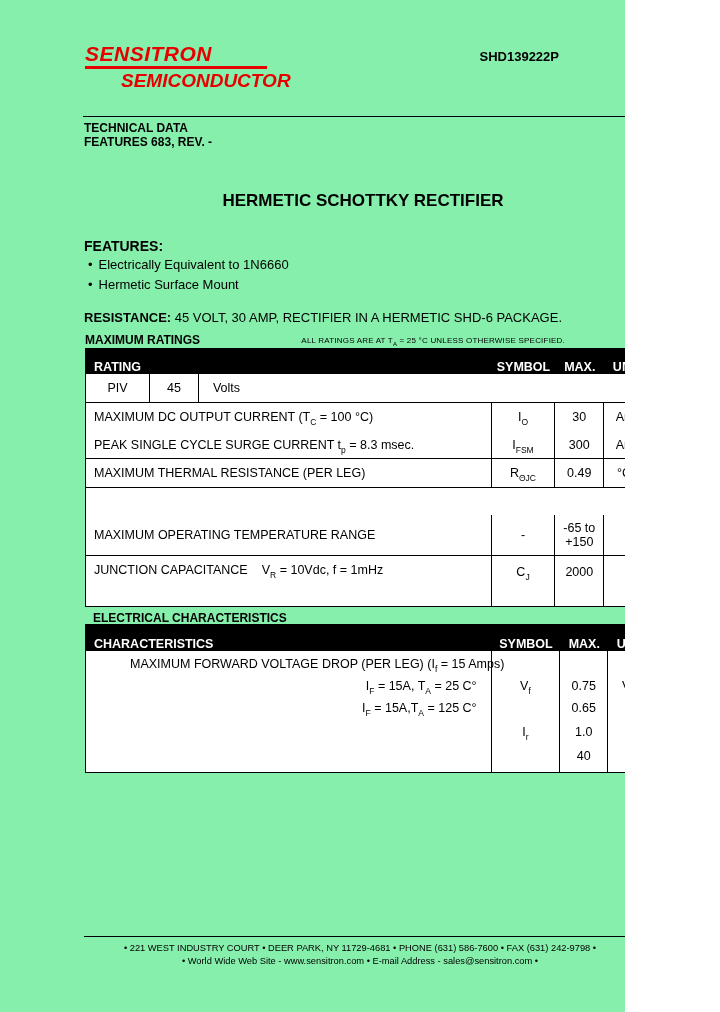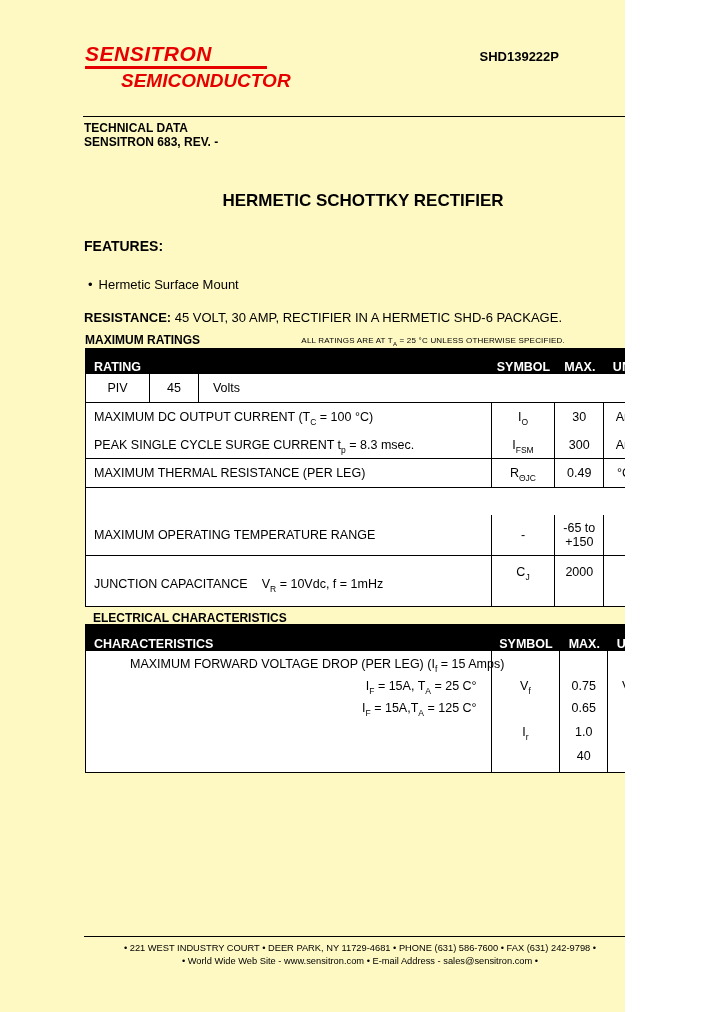--- a/index.html
+++ b/index.html
@@ -1,18 +1,18 @@
 <!DOCTYPE html>
 <html><head>
 <meta charset="utf-8">
 <style>
   * { margin:0; padding:0; box-sizing:border-box; }
   html,body { background:#ffffff; }
   .page {
-    position:relative; width:625px; height:1012px; background:#fef9c3;
+    position:relative; width:625px; height:1012px; background:#86efac;
     font-family:"Liberation Sans", sans-serif; color:#000; overflow:hidden;
   }
   
   .logo1 { position:absolute; left:85px; top:42px; color:#e60000;
            font-weight:bold; font-style:italic; font-size:21px; letter-spacing:0.5px; }
   .logo-underline { position:absolute; left:85px; top:66px; width:182px; height:3px; background:#e60000; }
   .logo2 { position:absolute; left:121px; top:70px; color:#e60000;
            font-weight:bold; font-style:italic; font-size:19px; letter-spacing:0px; }
   .partnum { position:absolute; right:66px; top:49px; font-weight:bold; font-size:13px; }
   .rule-top { position:absolute; left:83px; top:116px; width:554px; height:1px; background:#000; }
@@ -53,21 +53,21 @@
   .t2 .c4 { width:55px; }
   .rA { height:29px; } .rA .c { display:flex; flex-direction:column; justify-content:center; }
   .rB { height:56px; } .rB .line { height:28px; display:flex; align-items:center; }
   .rB .c2 .line, .rB .c3 .line, .rB .c4 .line { justify-content:center; }
   .rB .c1 .line { padding-left:0; }
   .rC { height:29px; } .rC .c { display:flex; flex-direction:column; justify-content:center; }
   .rD { height:41px;margin-top:27px; } .rD .c { display:flex; flex-direction:column; justify-content:center; }
   .rD .c3 { line-height:14px; }
   .rE { height:50px; }
   .rE .line { height:23px; display:flex; align-items:center; }
-  .rE .line1 { margin-top:16px;text-align:center; }
+  .rE .line1 { margin-top:2px;text-align:center; }
   .rE .cond2 { margin-left:140px; }
   .rE .c2, .rE .c3, .rE .c4 { padding-top:9px; }
   .gapL { margin-left:14px; }
   sub { font-size:8.5px; line-height:0; }
   
   .t2body { position:relative; display:flex; height:121px; font-size:12.5px; }
   .t2body .c { position:relative; height:100%; }
   .pl { position:absolute; height:16px; line-height:16px; white-space:nowrap; }
   .ctr { left:0; width:100%; text-align:center; }
   
@@ -79,25 +79,28 @@
 <body>
 
 <div class="page">
 
   <div class="logo1">SENSITRON</div>
   <div class="logo-underline"></div>
   <div class="logo2">SEMICONDUCTOR</div>
   <div class="partnum">SHD139222P</div>
   <div class="rule-top"></div>
   <div class="techdata">TECHNICAL DATA</div>
-  <div class="dsrev">SENSITRON 683, REV. -</div>
+  <div class="dsrev">FEATURES 683, REV. -</div>
 
   <div class="title">HERMETIC SCHOTTKY RECTIFIER</div>
 
   <div class="feat-h">FEATURES:</div>
+  <div class="feat-i1">
+    <span>•</span><span class="txt">Electrically Equivalent to 1N6660</span>
+  </div>
   <div class="feat-i2">
     <span>•</span><span class="txt">Hermetic Surface Mount</span>
   </div>
 
   <div class="descr">
     <b>RESISTANCE:</b><span> 45 VOLT, 30 AMP, RECTIFIER IN A HERMETIC SHD-6 PACKAGE.</span>
   </div>
 
   <div class="mr-h">MAXIMUM RATINGS</div>
   <div class="mr-note">

